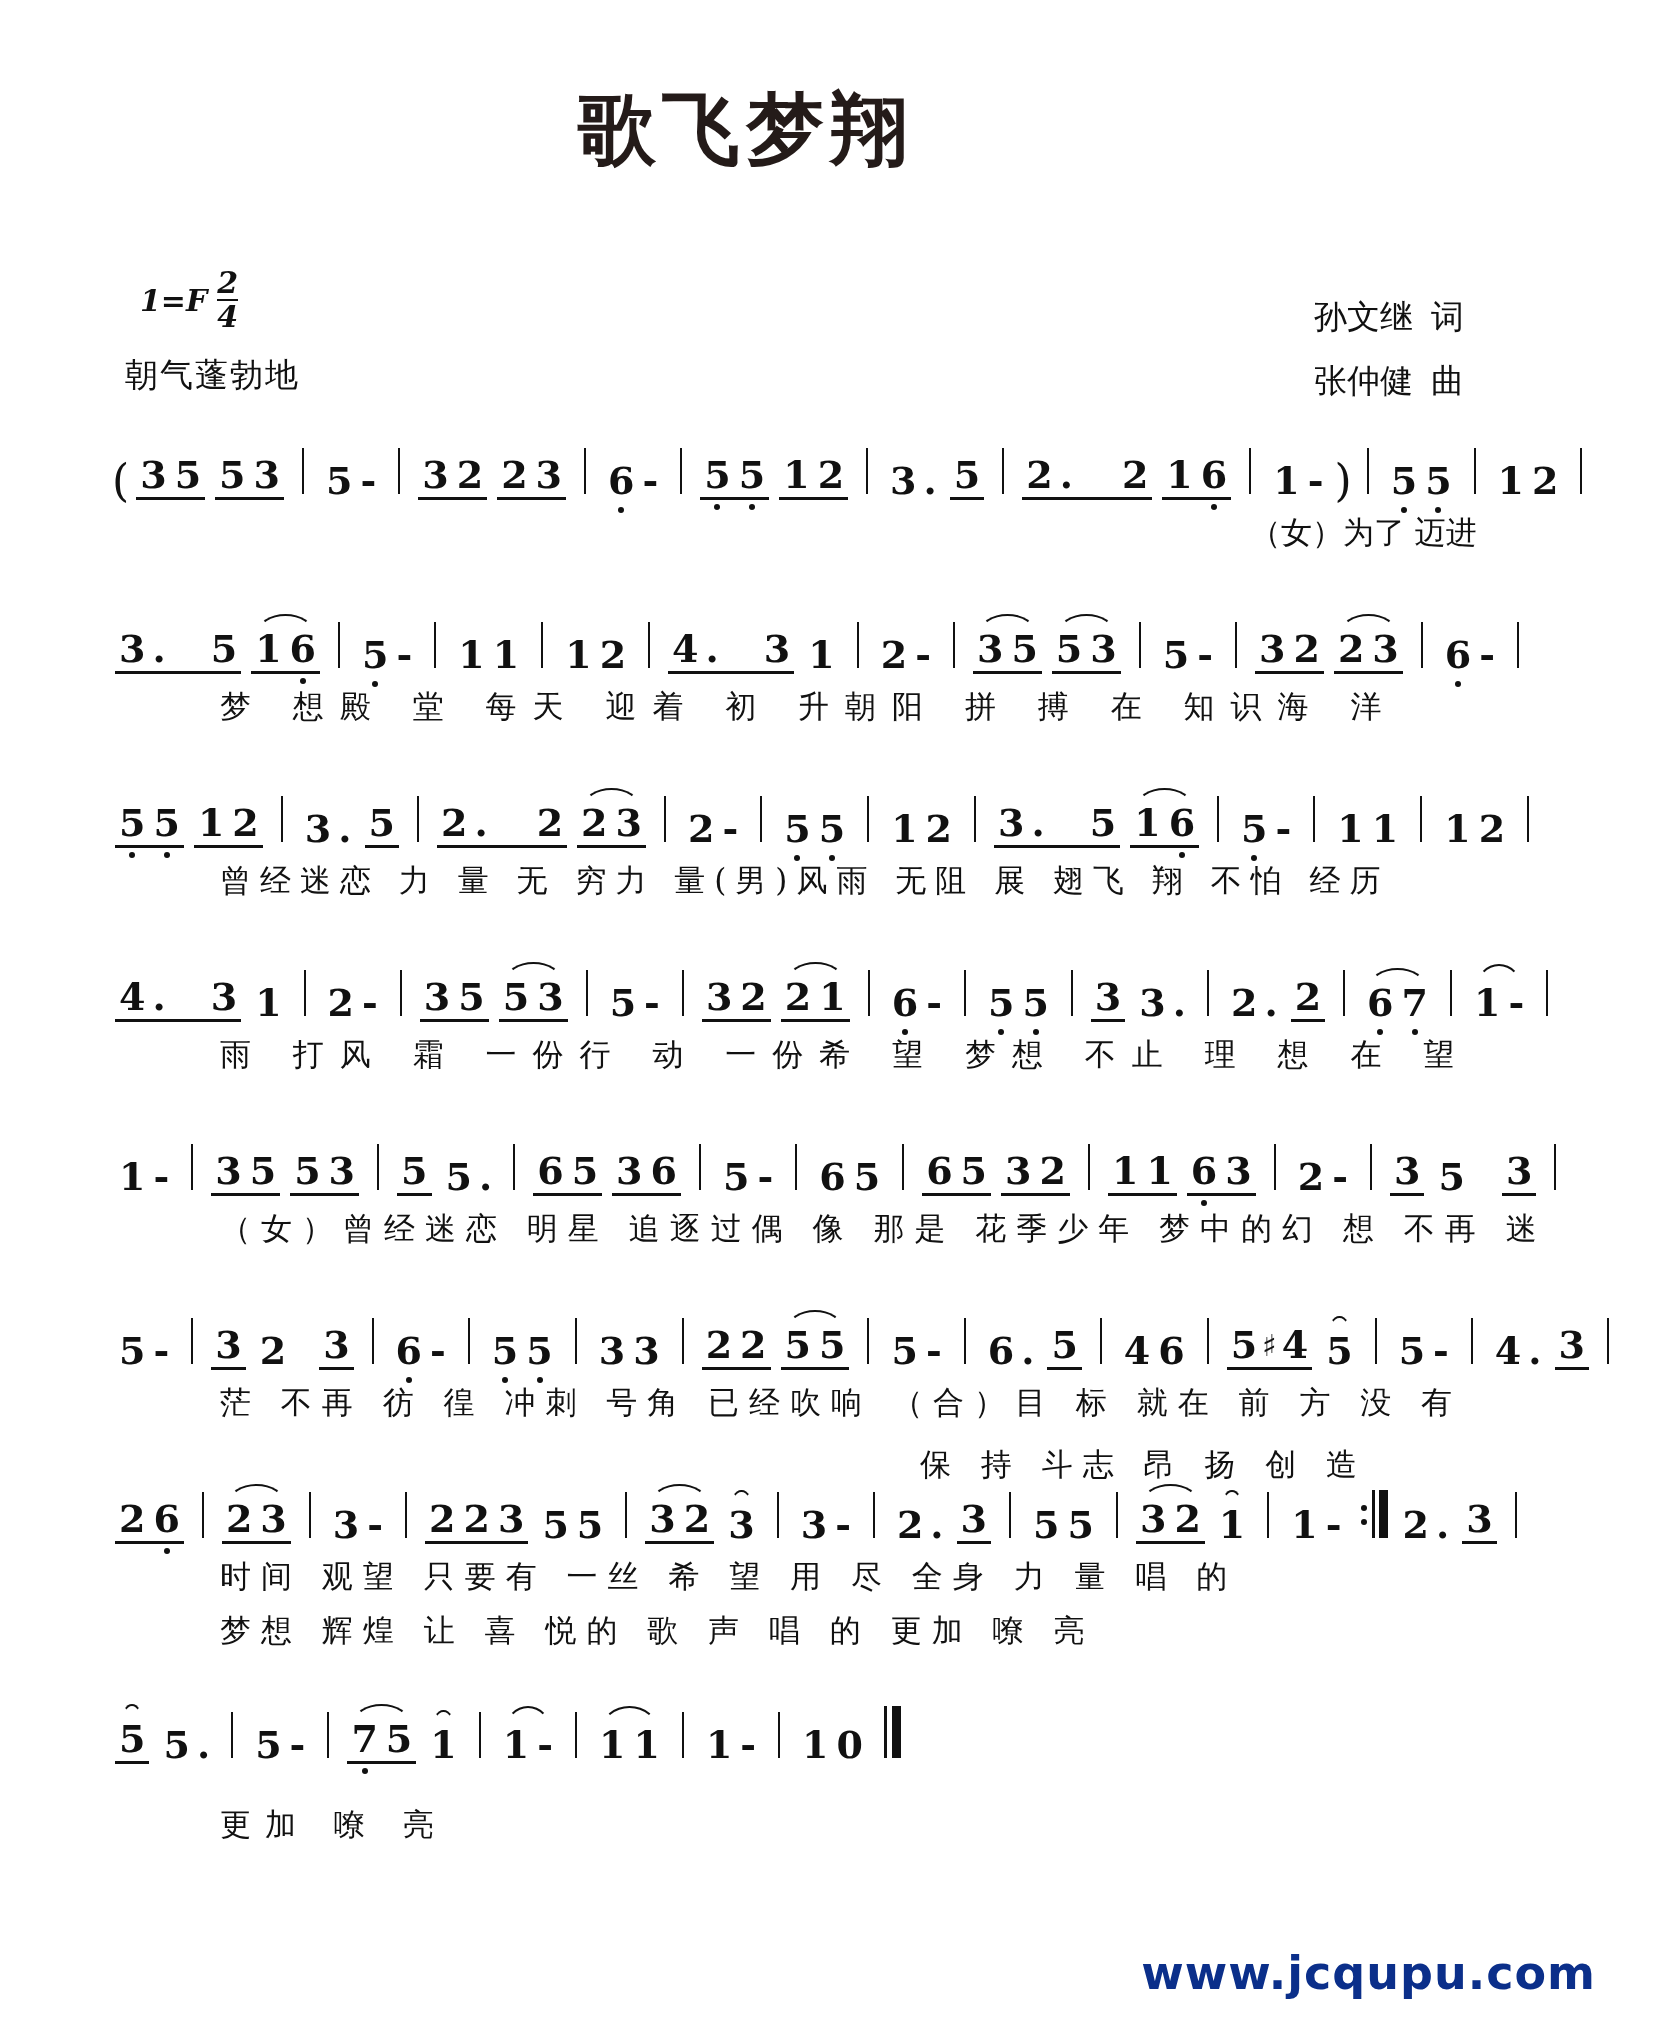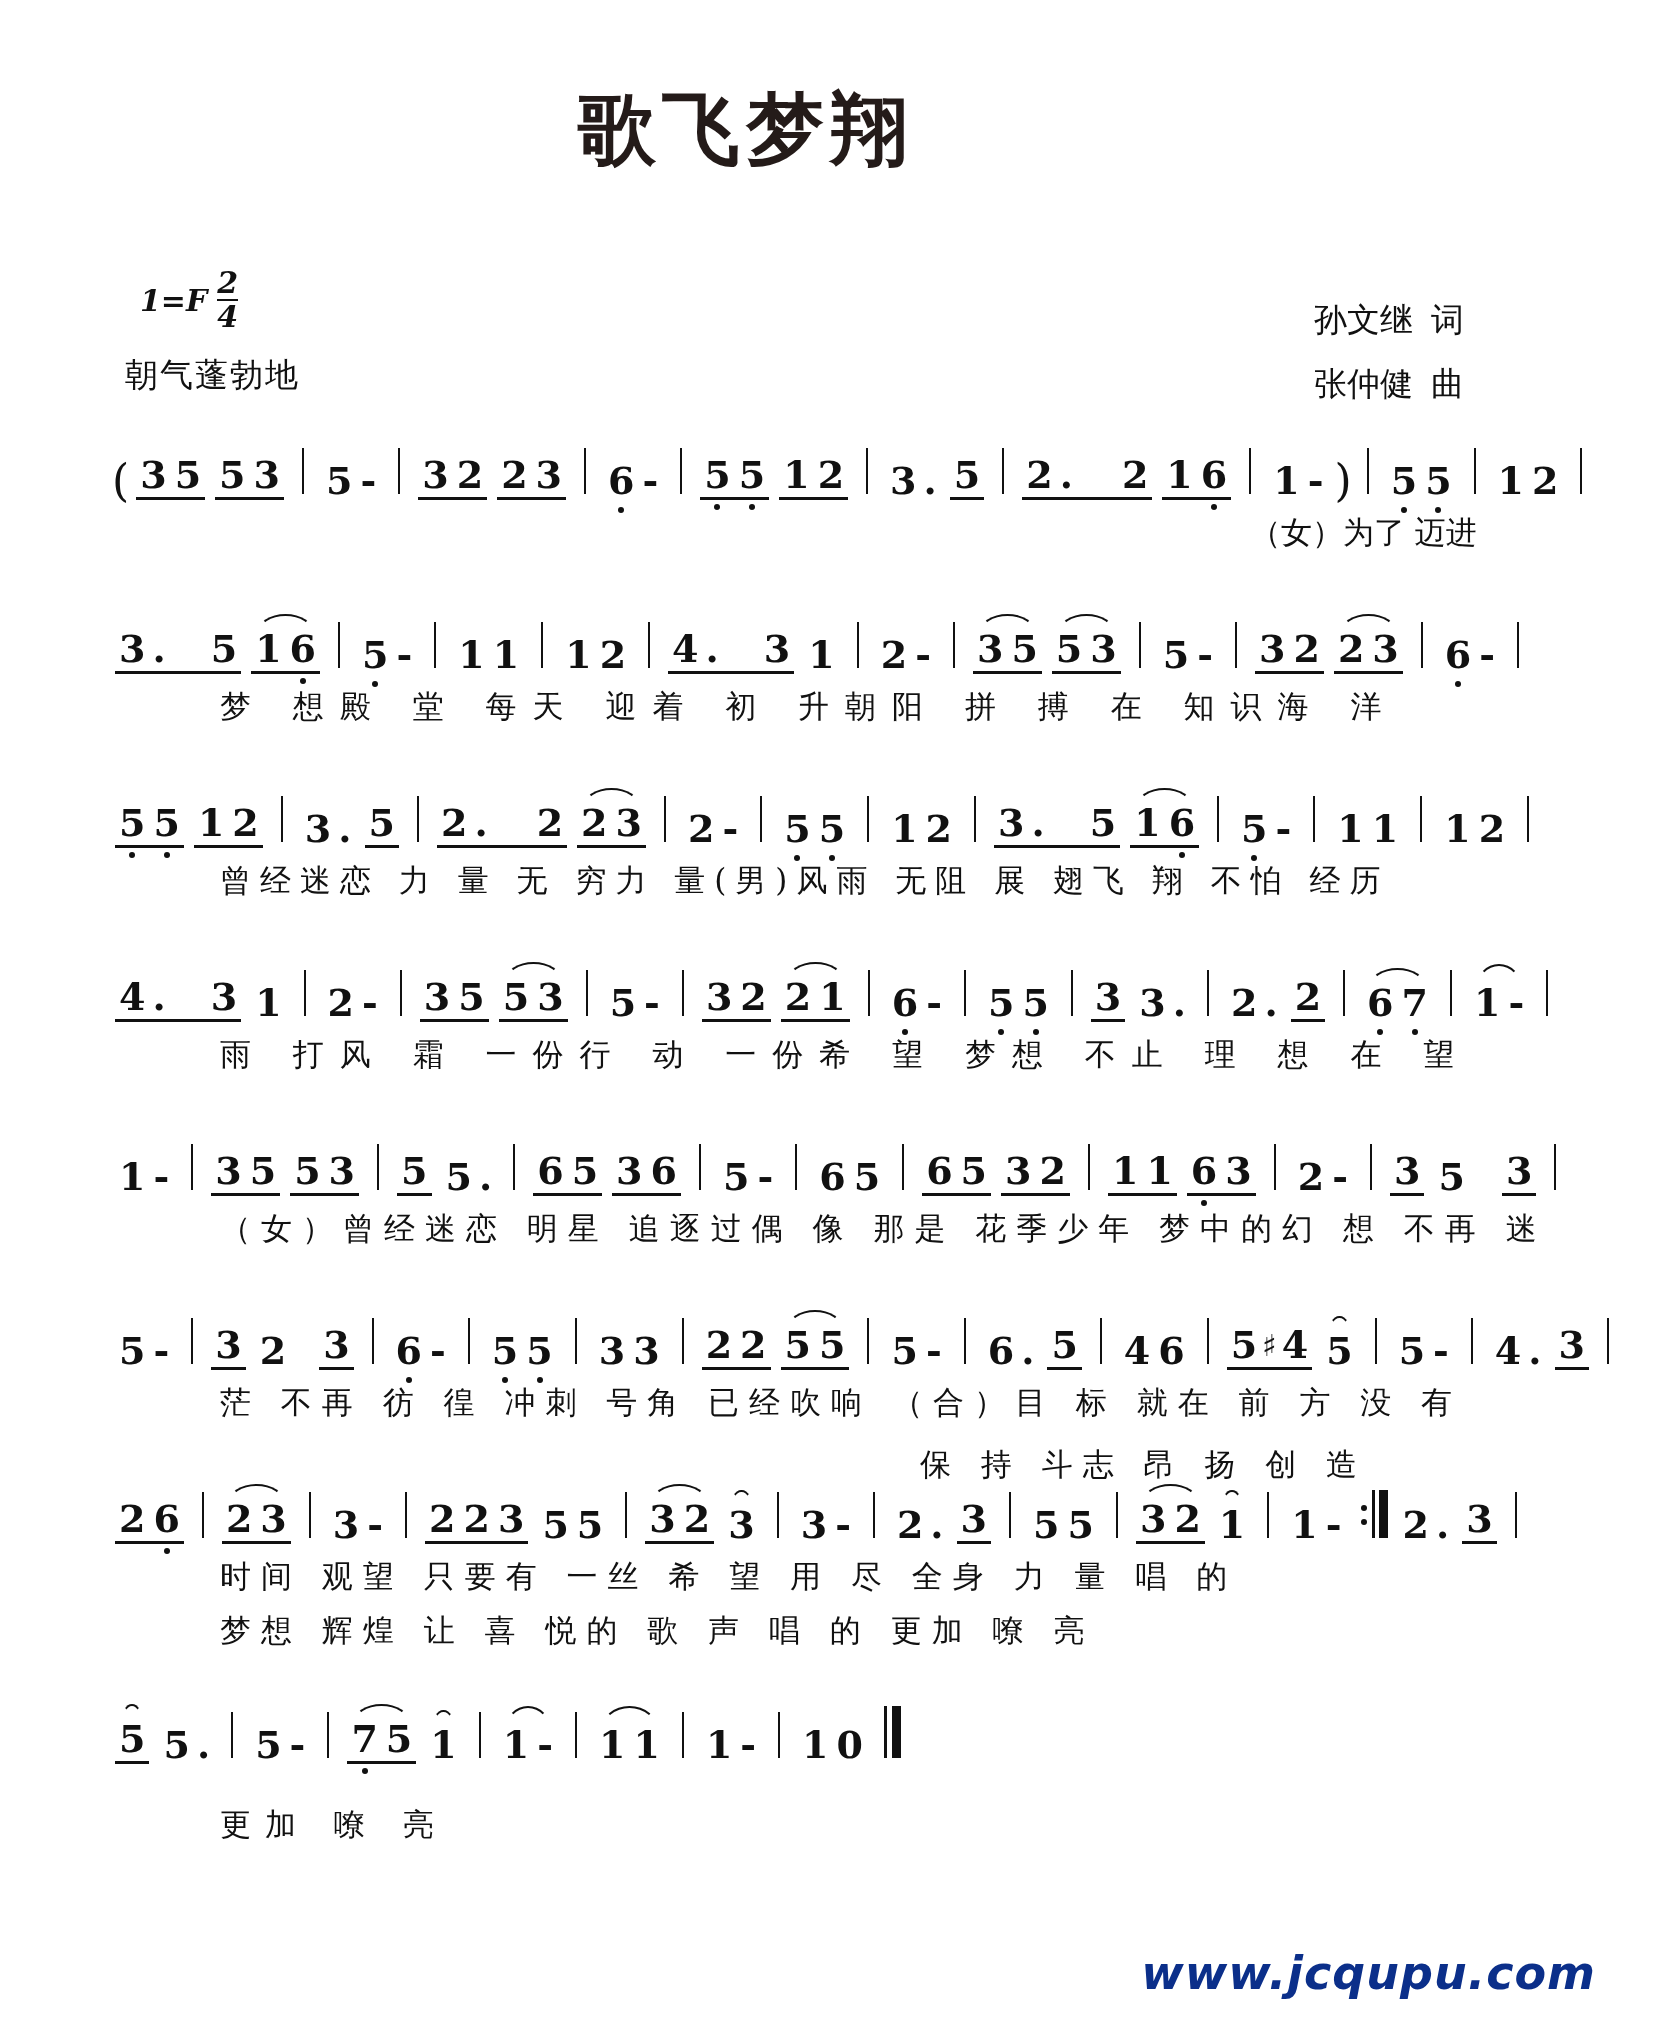--- a/index.html
+++ b/index.html
@@ -34,21 +34,21 @@
     display:inline-flex;flex-direction:column;align-items:center;
     margin-left:10px;line-height:1.0;font-size:30px;
   }
   .keysig .frac .num{padding-bottom:1px;}
   .keysig .frac .den{border-top:2px solid #111;padding-top:1px;}
 
   
   .credits{
     position:absolute;right:190px;top:288px;
     text-align:center;
-    font-family:Liberation Sans, sans-serif;
+    font-family:Liberation Mono, monospace;
     font-size:33px;line-height:1.95;
   }
   .credits .row span.role{margin-left:18px;}
 
   
   .tempo{
     position:absolute;left:125px;top:353px;
     font-family:"DejaVu Serif","Liberation Serif",serif;
     font-size:33px;letter-spacing:2px;
   }
@@ -108,21 +108,21 @@
   .lyr .lyrline{
     position:relative;height:46px;
     font-family:"DejaVu Serif","Liberation Serif",serif;
     font-size:31px;white-space:pre;
   }
 
   
   .watermark{
     position:absolute;right:58px;bottom:36px;
     font-family:"DejaVu Sans","Liberation Sans",sans-serif;
-    font-weight:700;font-size:46px;color:#0b2f8a;letter-spacing:1px;font-style:italic;
+    font-weight:700;font-size:46px;color:#0b2f8a;letter-spacing:1px;
   }
 </style>
 </head>
 <body>
 
 <div class="page">
 
   <div class="title">歌飞梦翔</div>
 
   <div class="keysig">

